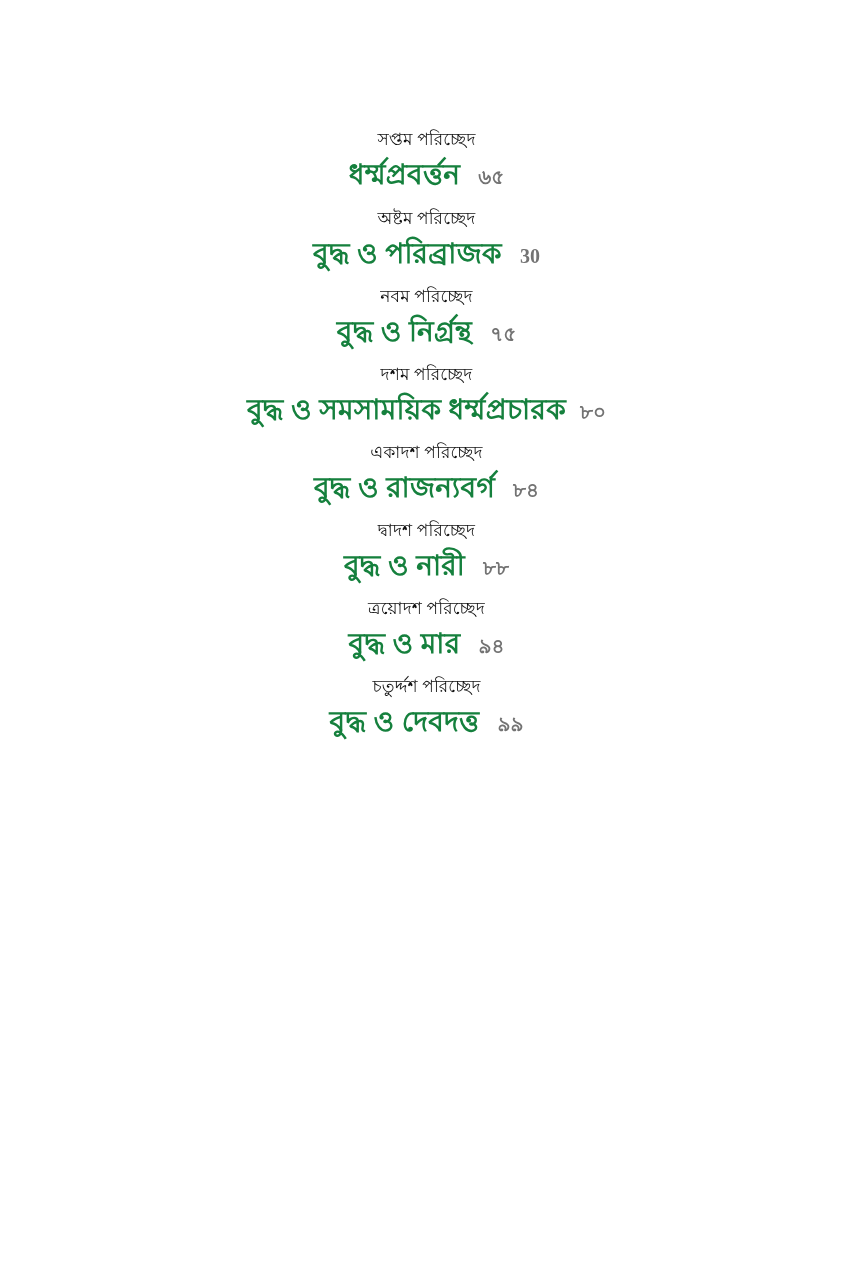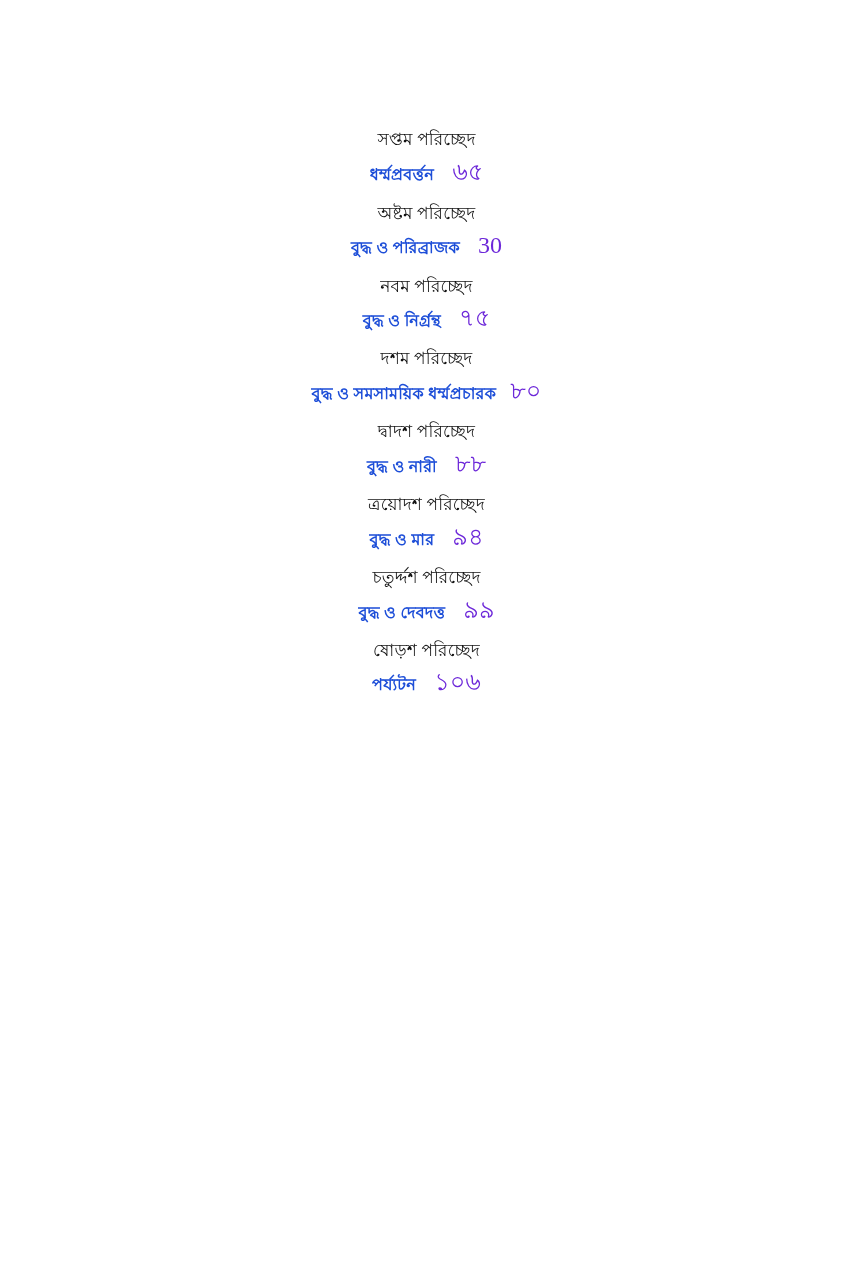--- a/index.html
+++ b/index.html
@@ -44,31 +44,31 @@
   }
   .chapter-title-row {
     display: flex;
     align-items: baseline;
     justify-content: center;
     gap: 18px;
     margin-top: 4px;
     white-space: nowrap;
   }
   .chapter-title {
-    font-size: 16px;
+    font-size: 28px;
     font-weight: bold;
     line-height: 1.3;
     letter-spacing: 0.3px;
-    color: #1d4ed8;
+    color: #15803d;
   }
   .chapter-page {
-    font-size: 24px;
-    font-weight: normal;
+    font-size: 20px;
+    font-weight: bold;
     line-height: 1.3;
-    color: #6d28d9;
+    color: #737373;
   }
   
   .toc-entry:nth-child(1) { margin-bottom: 14px; }
   .toc-entry:nth-child(4) .chapter-title-row { gap: 14px; }
   .toc-entry:nth-child(10) .chapter-title-row { gap: 20px; }
 </style>
 </head>
 <body>
 
 <div class="page">
@@ -99,20 +99,27 @@
     </div>
 
     <div class="toc-entry">
       <div class="chapter-label">দশম পরিচ্ছেদ</div>
       <div class="chapter-title-row">
         <span class="chapter-title">বুদ্ধ ও সমসাময়িক ধর্ম্মপ্রচারক</span>
         <span class="chapter-page">৮০</span>
       </div>
     </div>
 
+    <div class="toc-entry">
+      <div class="chapter-label">একাদশ পরিচ্ছেদ</div>
+      <div class="chapter-title-row">
+        <span class="chapter-title">বুদ্ধ ও রাজন্যবর্গ</span>
+        <span class="chapter-page">৮৪</span>
+      </div>
+    </div>
 
     <div class="toc-entry">
       <div class="chapter-label">দ্বাদশ পরিচ্ছেদ</div>
       <div class="chapter-title-row">
         <span class="chapter-title">বুদ্ধ ও নারী</span>
         <span class="chapter-page">৮৮</span>
       </div>
     </div>
 
     <div class="toc-entry">
@@ -125,22 +132,15 @@
 
     <div class="toc-entry">
       <div class="chapter-label">চতুর্দ্দশ পরিচ্ছেদ</div>
       <div class="chapter-title-row">
         <span class="chapter-title">বুদ্ধ ও দেবদত্ত</span>
         <span class="chapter-page">৯৯</span>
       </div>
     </div>
 
 
-    <div class="toc-entry">
-      <div class="chapter-label">ষোড়শ পরিচ্ছেদ</div>
-      <div class="chapter-title-row">
-        <span class="chapter-title">পর্য্যটন</span>
-        <span class="chapter-page">১০৬</span>
-      </div>
-    </div>
 
   </div>
 </div>
 
 </body></html>

